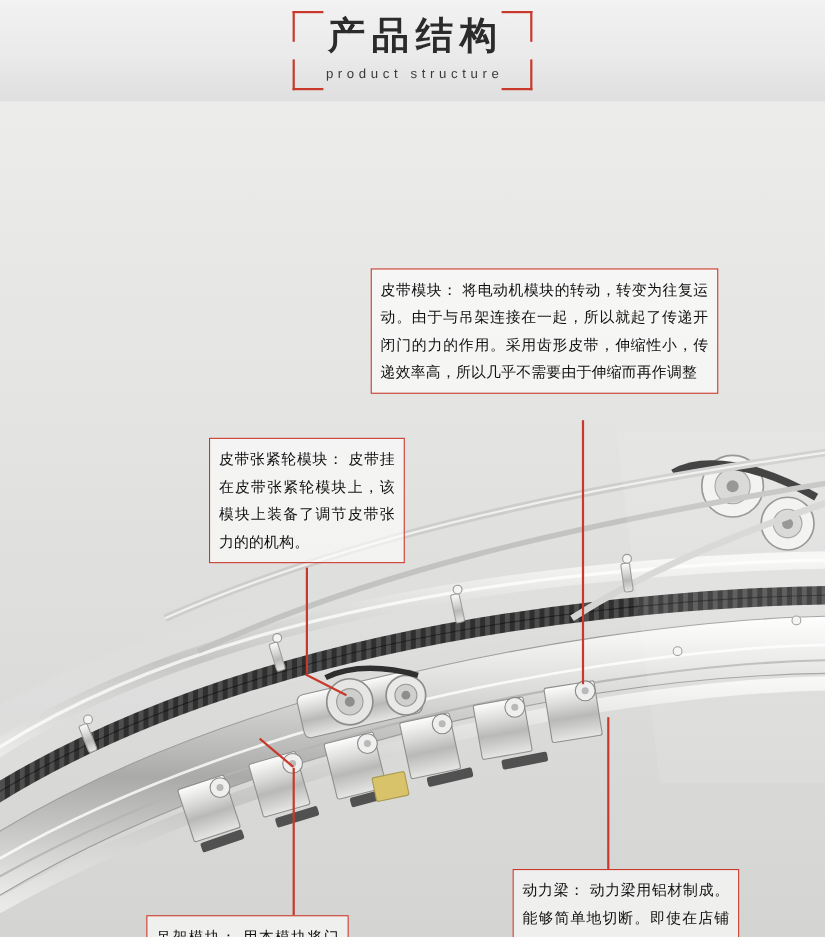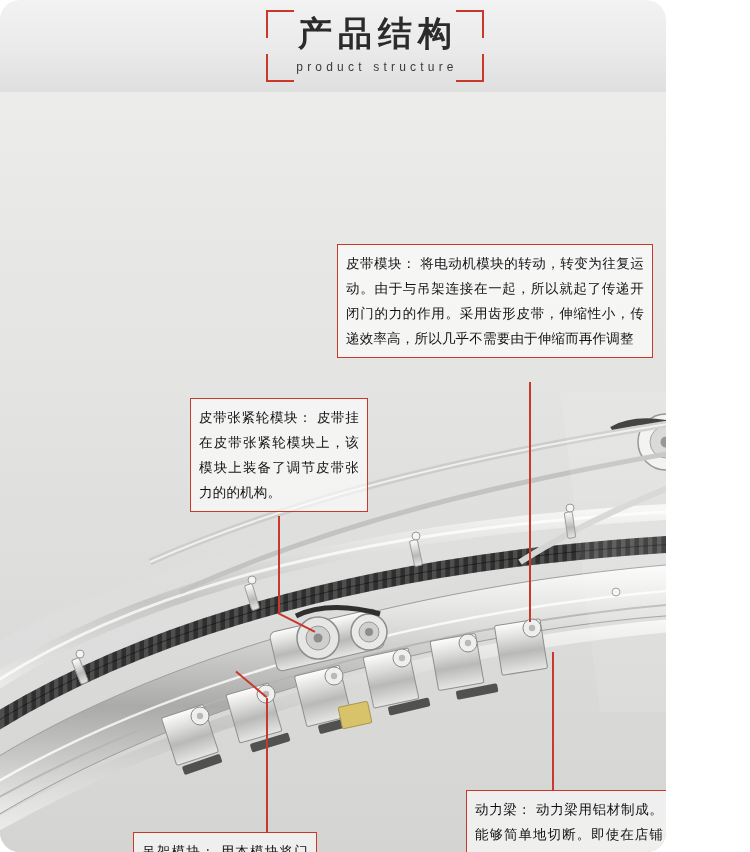--- a/index.html
+++ b/index.html
@@ -8,24 +8,23 @@
   }
   body {
     width: 750px;
     height: 852px;
     font-family: "Liberation Sans", sans-serif;
     background: #ffffff;
     overflow: hidden;
   }
   .page {
     position: relative;
-    width: 666px;
+    width: 750px;
     height: 852px;
     overflow: hidden;
-    border-radius: 20px;
   }
 
   
   .header {
     position: absolute;
     left: 0;
     top: 0;
     width: 750px;
     height: 92px;
     background: linear-gradient(180deg, #f2f2f2 0%, #eaeaea 55%, #dfdfdf 100%);

